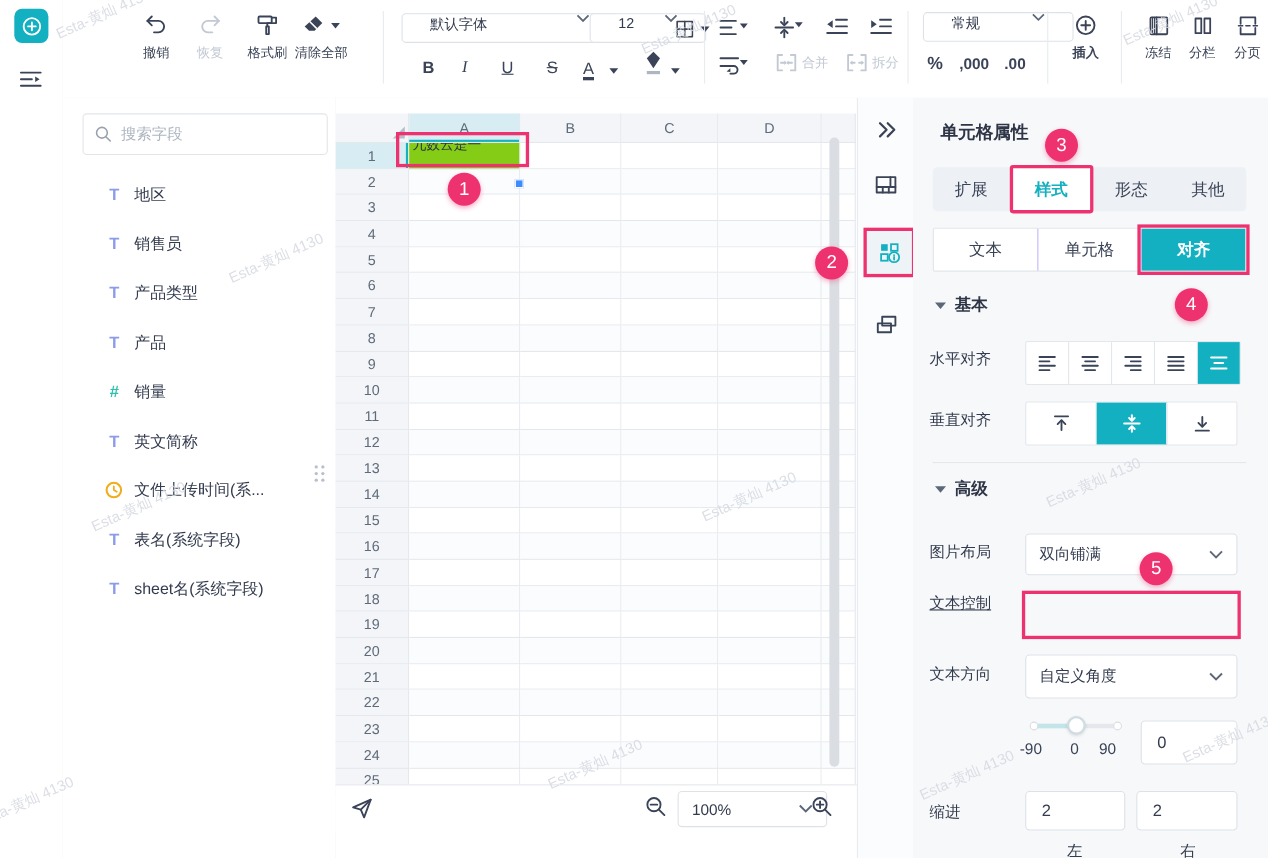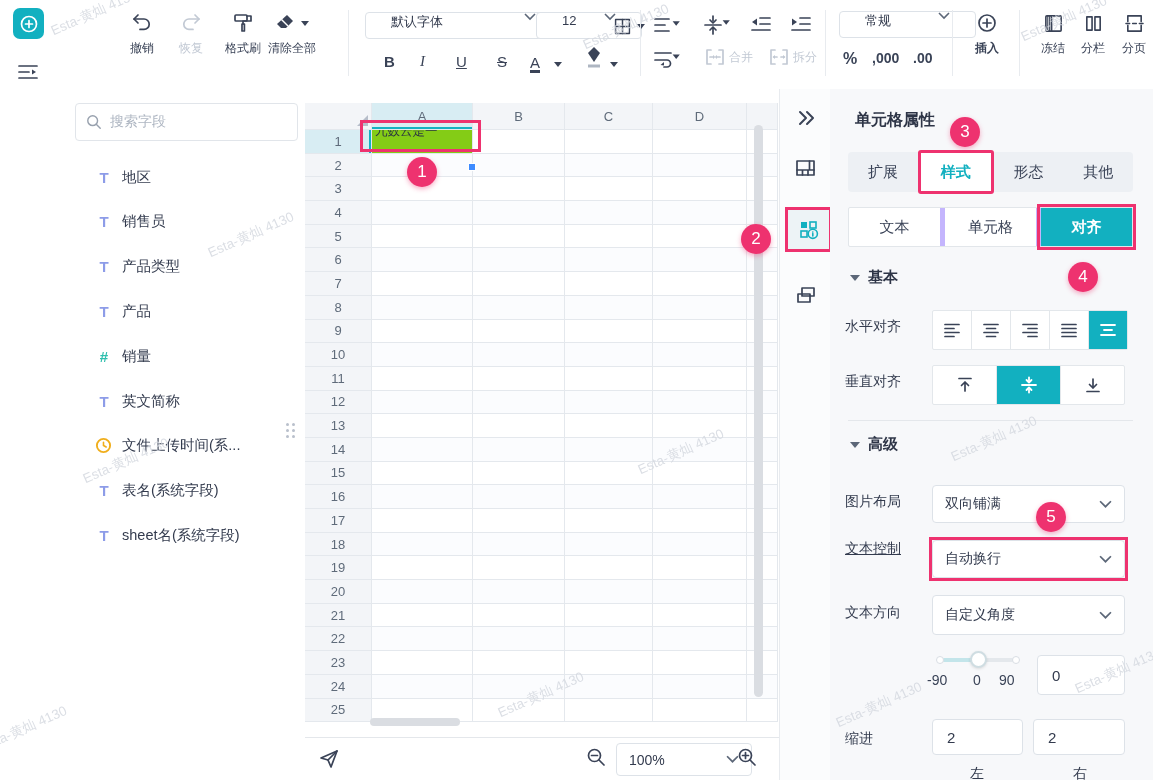--- a/index.html
+++ b/index.html
@@ -46,37 +46,37 @@
   .g-head.sel{background:#d8edf3;box-shadow:inset 0 -2px 0 #14b1c1;}
   .row-num.sel{background:#d8edf3;box-shadow:inset -2px 0 0 #14b1c1;}
   .g-data{background:#fff;}
   .g-row:nth-child(odd) .g-data{background:#fbfcfe;}
   .g-data.sel{background:#84cc16;overflow:hidden;}
   #corner-tri{width:0;height:0;border-bottom:11px solid #b6bdc9;border-left:11px solid transparent;margin:8px 3px 0 auto;}
   .a1-text{display:block;margin:-7px 0 0 3px;font-size:12.5px;color:#2b3442;white-space:nowrap;}
   #fill-handle{left:163px;top:74px;width:6px;height:6px;background:#3e8bff;border:1px solid #fff;z-index:6;}
   #v-scroll{left:449px;top:36px;width:9px;height:572px;border-radius:5px;background:#dadde2;cursor:pointer;}
   #h-scroll{left:65px;top:629px;width:90px;height:8px;border-radius:4px;background:#dadde2;cursor:pointer;}
-  #sheet-bottom{left:0;top:648px;width:474px;height:43px;background:#fff;border-top:1px solid #e4e7eb;}
+  #sheet-bottom{left:0;top:624px;width:474px;height:43px;background:#fff;border-top:1px solid #e4e7eb;}
   #zoom-box{position:absolute;left:311px;top:5px;width:110px;height:31px;border:1px solid #dde2e8;border-radius:4px;background:#fff;display:flex;align-items:center;justify-content:space-between;padding:0 12px;font-size:14px;color:#333b4e;cursor:pointer;}
 
   
   #tool-rail{left:779px;top:89px;width:51px;height:691px;background:#fbfcfd;border-left:1px solid #e8ebef;}
   .rail-btn{position:absolute;cursor:pointer;}
   #rail-active-box{left:5px;top:118px;width:41px;height:39px;background:#edf3f6;border:3px solid #ee326f;display:flex;align-items:center;justify-content:center;}
 
   
   #props{left:830px;top:89px;width:323px;height:691px;background:#f7f8fa;}
   #props .sec-label{position:absolute;font-size:14px;color:#333b4e;}
   #panel-title{left:25px;top:21px;font-size:16px;font-weight:bold;color:#2e3547;}
   #tabs{left:18px;top:63px;width:285px;height:40px;background:#edf0f4;border-radius:4px;display:flex;}
   .tab{flex:1;display:flex;align-items:center;justify-content:center;font-size:15px;color:#3a4357;cursor:pointer;}
   .tab.active{background:#fff;color:#12b0c0;font-weight:bold;border:3px solid #ee326f;border-radius:3px;margin:-2px 0;}
   #segs{left:18px;top:118px;width:285px;height:40px;background:#fff;border:1px solid #e2e6ea;border-radius:2px;display:flex;box-sizing:border-box;}
-  .seg{flex:1;display:flex;align-items:center;justify-content:center;font-size:15px;border-right:5px solid #c4b5fd;cursor:pointer;}
+  .seg{flex:1;display:flex;align-items:center;justify-content:center;font-size:15px;border-right:1px solid #c4b5fd;cursor:pointer;}
   .seg:last-child{border-right:none;}
   .seg.active{background:#12b0c0;color:#fff;font-weight:bold;outline:3px solid #ee326f;outline-offset:1px;}
   .sec-head{position:absolute;display:flex;align-items:center;gap:8px;font-size:15px;font-weight:bold;color:#2e3547;cursor:pointer;}
   .tri-down{width:0;height:0;border-left:5px solid transparent;border-right:5px solid transparent;border-top:6px solid #5c6778;}
   .btn-strip{position:absolute;display:flex;border:1px solid #e3e7eb;border-radius:2px;background:#fff;}
   .strip-btn{width:38px;height:38px;display:flex;align-items:center;justify-content:center;border-right:1px solid #e3e7eb;cursor:pointer;}
   .strip-btn:last-child{border-right:none;}
   .strip-btn.active{background:#12b0c0;}
   .strip-btn.w64{width:63px;}
   .panel-div{position:absolute;left:18px;width:285px;height:1px;background:#e4e7eb;}
@@ -742,26 +742,20 @@
 
     <span class="sec-label" style="left:15px;top:404px;">图片布局</span>
     <div class="sel-box" style="left:102px;top:396px;">
       <span>双向铺满</span>
       <svg width="13" height="9" viewBox="0 0 12 8">
           <path d="M1 1 L6 6 L11 1" stroke="#5c6778" fill="none" stroke-width="1.6"></path>
         </svg>
     </div>
 
     <span class="sec-label" style="left:15px;top:451px;text-decoration:underline;">文本控制</span>
-    <div class="sel-box" style="left:102px;top:451px;">
-      <span>自动换行</span>
-      <svg width="13" height="9" viewBox="0 0 12 8">
-          <path d="M1 1 L6 6 L11 1" stroke="#5c6778" fill="none" stroke-width="1.6"></path>
-        </svg>
-    </div>
     <div class="pink-box" style="left:99px;top:448px;width:193px;height:38px;"></div>
 
     <span class="sec-label" style="left:15px;top:515px;">文本方向</span>
     <div class="sel-box" style="left:102px;top:506px;height:40px;">
       <span>自定义角度</span>
       <svg width="13" height="9" viewBox="0 0 12 8">
           <path d="M1 1 L6 6 L11 1" stroke="#5c6778" fill="none" stroke-width="1.6"></path>
         </svg>
     </div>
 

